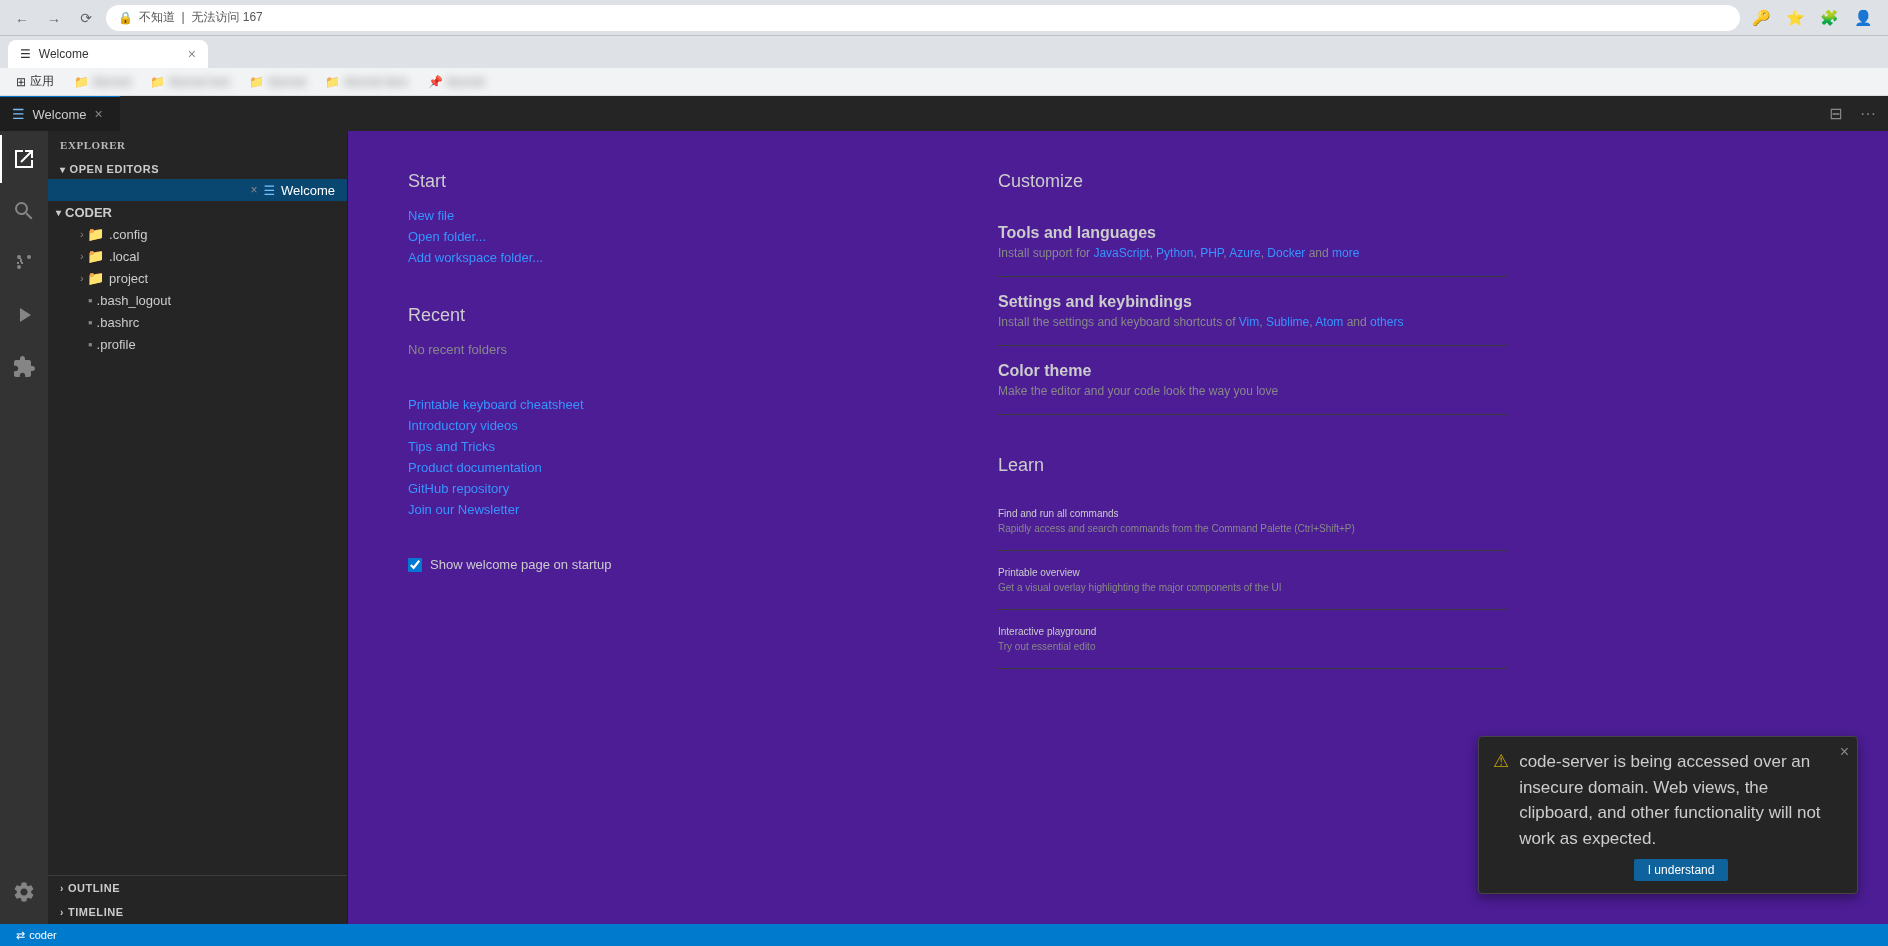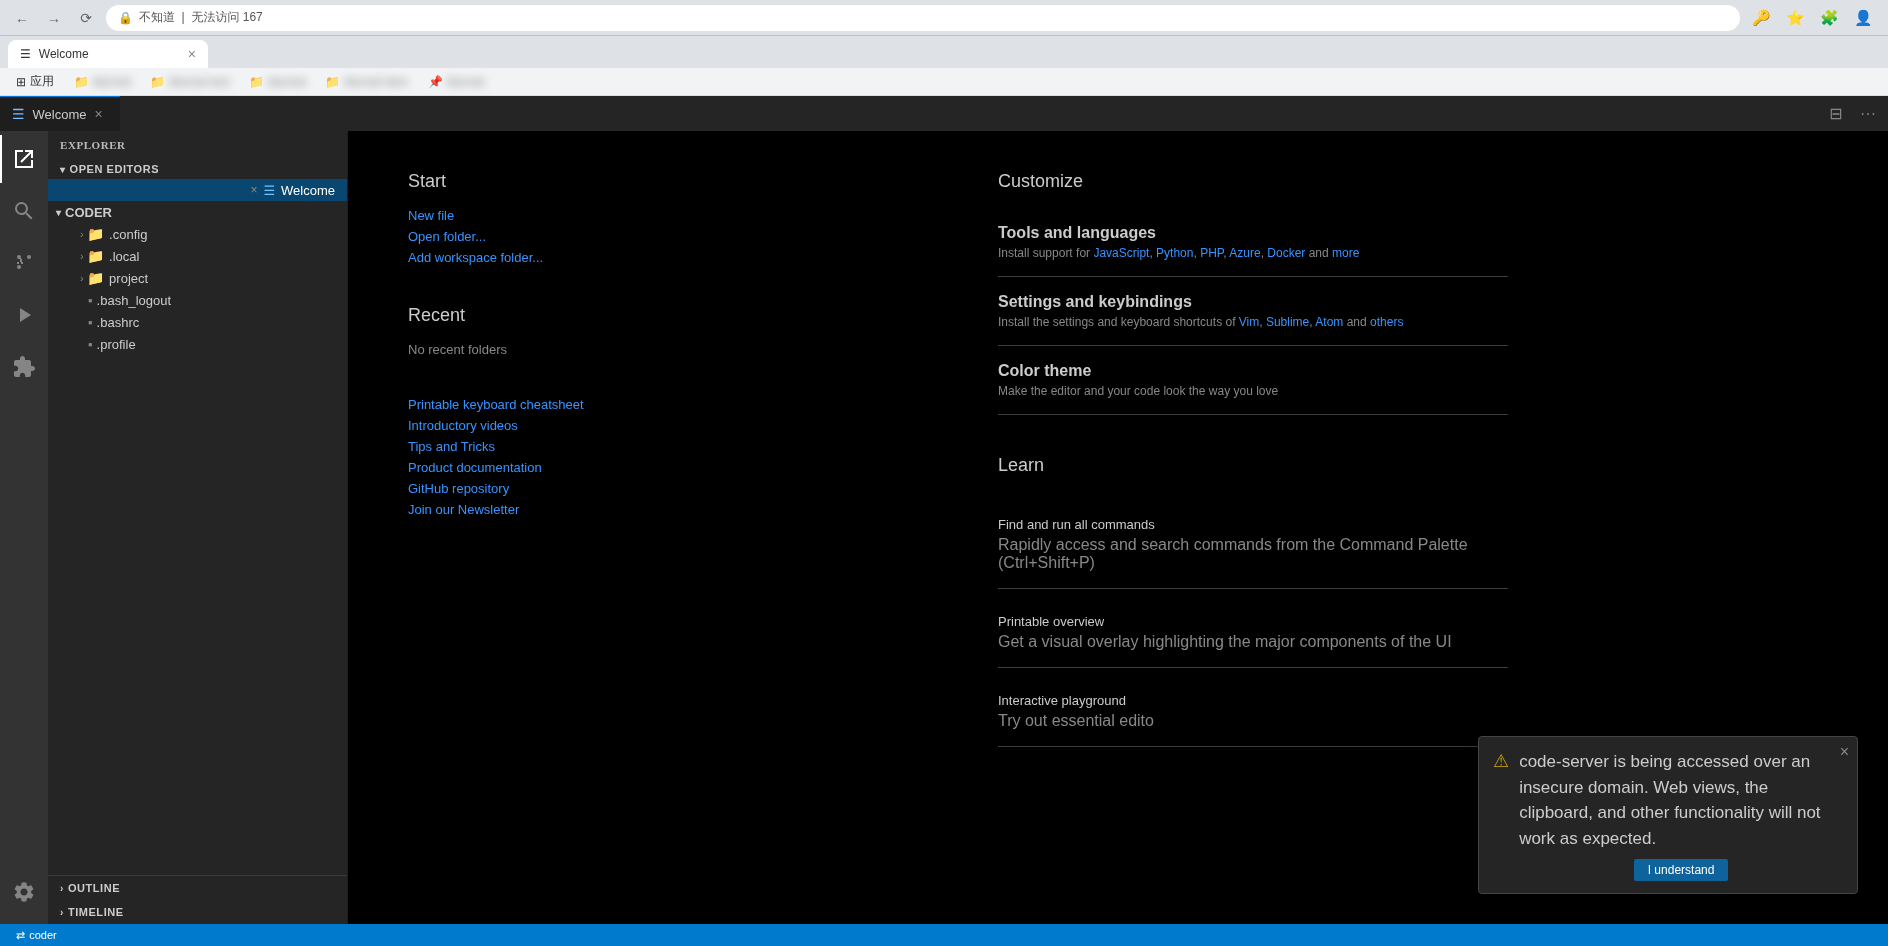--- a/index.html
+++ b/index.html
@@ -260,21 +260,21 @@
       align-items: center;
       gap: 4px;
       cursor: pointer;
       text-transform: uppercase;
       letter-spacing: 0.05em;
     }
 
     
     .editor-area {
       flex: 1;
-      background: #000000;
+      background: #4c1d95;
       overflow-y: auto;
       padding: 40px 60px;
       position: relative;
     }
 
     .welcome-grid {
       display: grid;
       grid-template-columns: 1fr 1fr;
       gap: 40px 80px;
       max-width: 1100px;
@@ -318,27 +318,26 @@
     }
     .customize-item-desc .link-text { color: #3794ff; cursor: pointer; }
 
     .learn-item {
       padding: 16px 0;
       border-bottom: 1px solid #3c3c3c;
       cursor: pointer;
     }
     .learn-item:first-child { border-top: 1px solid #3c3c3c; }
     .learn-item-title {
-      font-size: 13px;
+      font-size: 10px;
       color: #cccccc;
       margin-bottom: 4px;
-      margin-top: 9px;
     }
     .learn-item-desc {
-      font-size: 16px;
+      font-size: 10px;
       color: #888888;
     }
 
     .show-startup {
       display: flex;
       align-items: center;
       gap: 8px;
       margin-top: 40px;
       font-size: 13px;
       color: #cccccc;
@@ -595,20 +594,24 @@
 
           <div style="margin-bottom:40px;">
             <a class="welcome-link">Printable keyboard cheatsheet</a>
             <a class="welcome-link">Introductory videos</a>
             <a class="welcome-link">Tips and Tricks</a>
             <a class="welcome-link">Product documentation</a>
             <a class="welcome-link">GitHub repository</a>
             <a class="welcome-link">Join our Newsletter</a>
           </div>
 
+          <div class="show-startup">
+            <input type="checkbox" class="startup-checkbox" checked="" style="">
+            <label>Show welcome page on startup</label>
+          </div>
         </div>
 
         <div>
 
           <div style="margin-bottom:40px;">
             <div class="welcome-section-title">Customize</div>
             <div class="customize-item">
               <div class="customize-item-title">Tools and languages</div>
               <div class="customize-item-desc">
                 Install support for <span class="link-text">JavaScript</span>, <span class="link-text">Python</span>, <span class="link-text">PHP</span>, <span class="link-text">Azure</span>, <span class="link-text">Docker</span> and <span class="link-text">more</span>

